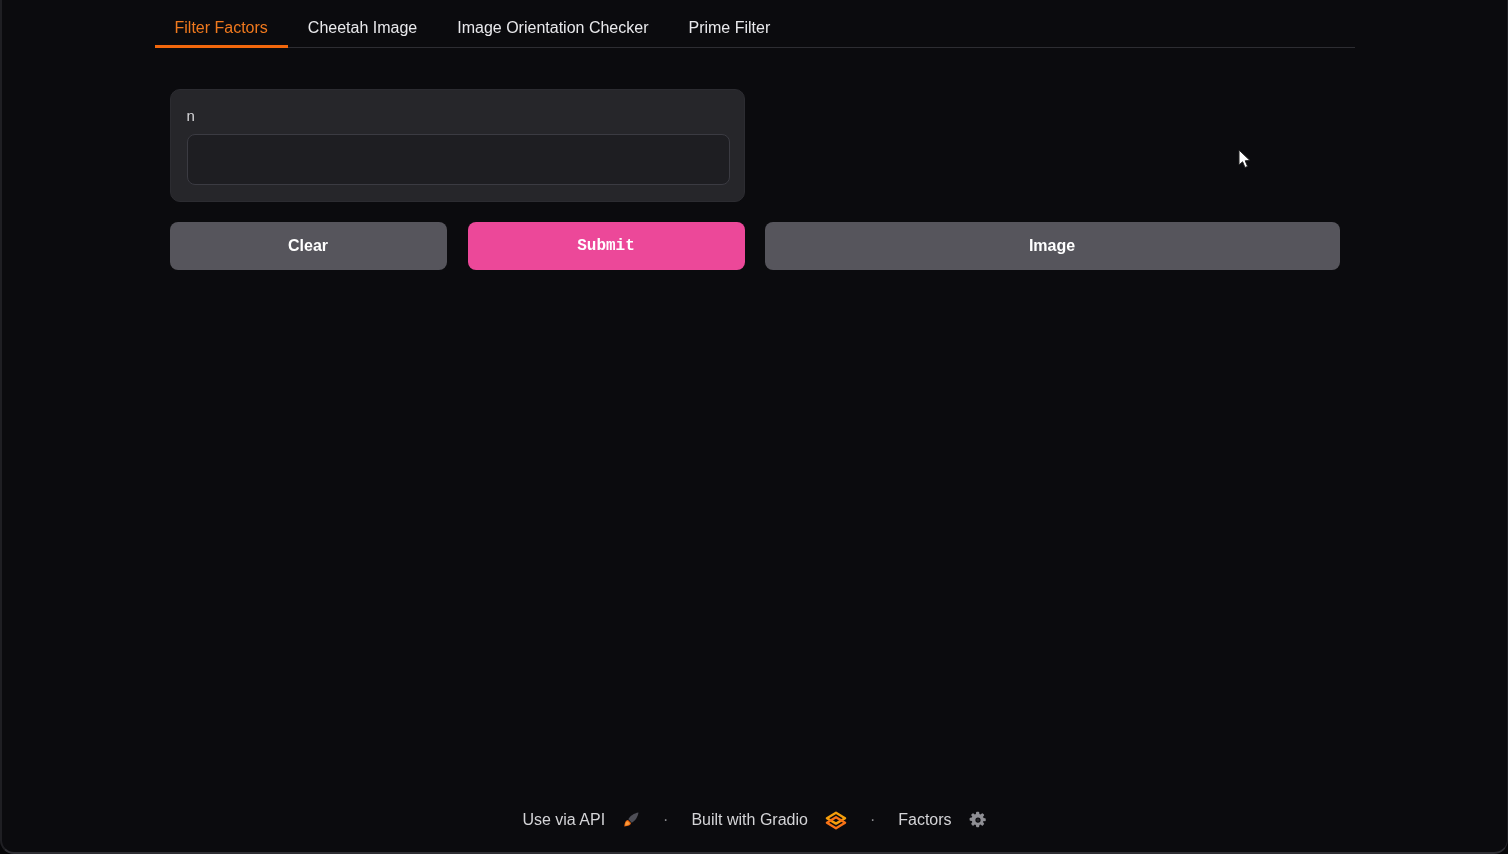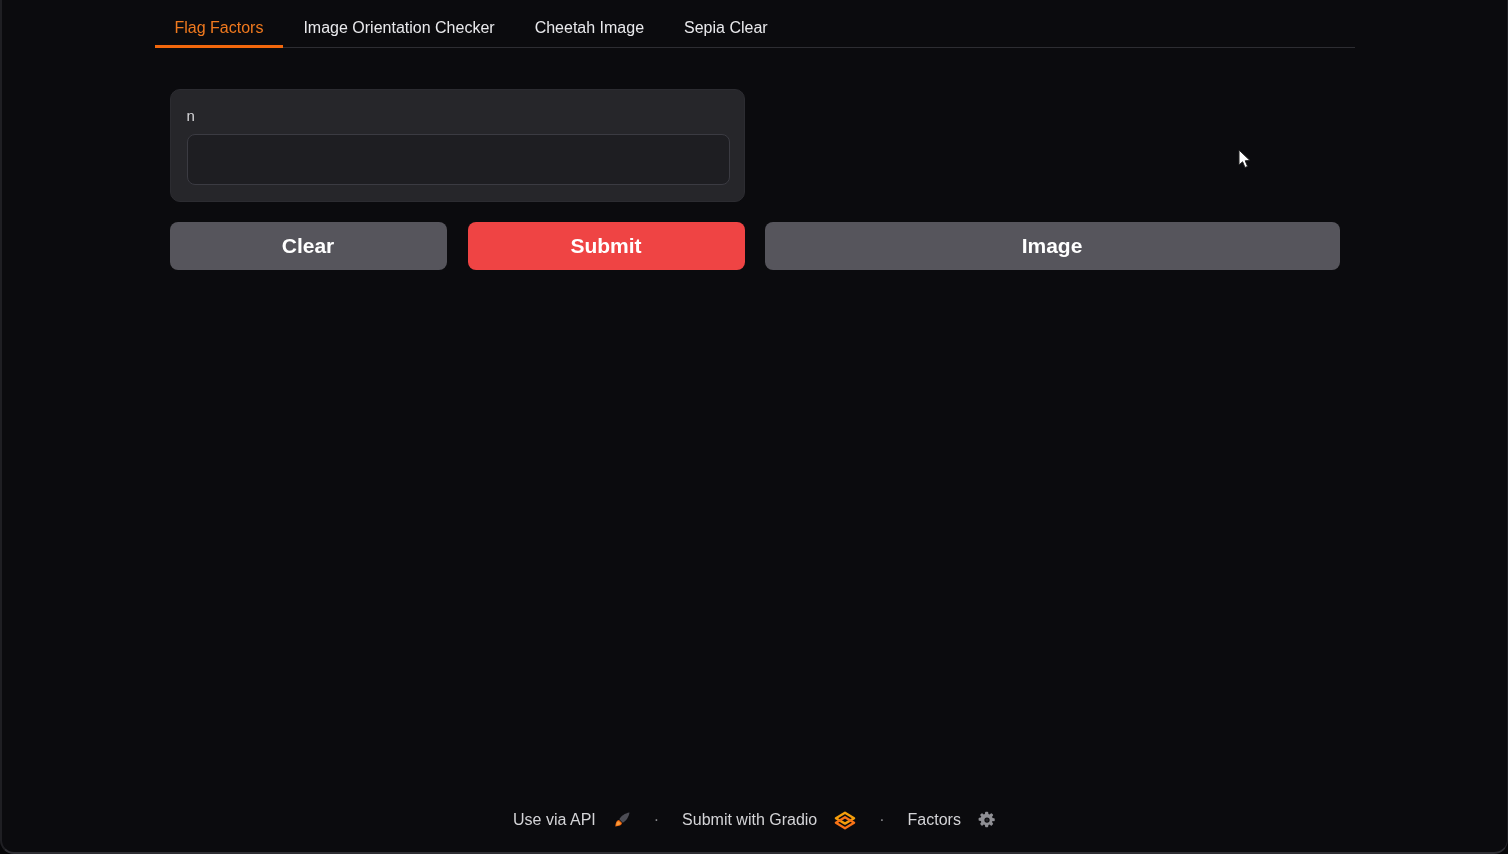--- a/index.html
+++ b/index.html
@@ -86,28 +86,28 @@
   }
   .btn-left-group {
     width: 575px;
     display: flex;
     gap: 21px;
   }
   .btn {
     height: 48px;
     border: none;
     border-radius: 8px;
-    font-size: 21px;
+    font-size: 16px;
     font-weight: 700;
     color: #ffffff;
     cursor: pointer;
     font-family: "Liberation Sans", "DejaVu Sans", sans-serif;
   }
   .btn.secondary { background: #56555c; }
-  .btn.primary   { background: #ef4444; }
+  .btn.primary   { background: #ec4899; font-family: Liberation Mono, monospace; }
   .btn.half { width: 277px; }
   .btn.full { width: 575px; }
   
   .footer {
     position: absolute;
     bottom: 22px;
     left: 0;
     width: 100%;
     display: flex;
     justify-content: center;
@@ -133,24 +133,24 @@
     top: 149px;
     pointer-events: none;
   }
 </style>
 </head>
 <body>
 
 <div class="app-window">
 
   <div class="tabbar">
-    <div class="tab active">Flag Factors</div>
+    <div class="tab active">Filter Factors</div>
+    <div class="tab">Cheetah Image</div>
     <div class="tab">Image Orientation Checker</div>
-    <div class="tab">Cheetah Image</div>
-    <div class="tab">Sepia Clear</div>
+    <div class="tab">Prime Filter</div>
   </div>
 
   <div class="content">
 
     <div class="io-row">
       <div class="panel">
         <span class="panel-label">n</span>
         <input class="text-input" type="text" value="" style="">
       </div>
 
@@ -169,21 +169,21 @@
   <div class="footer">
     <a>Use via API</a>
     <span class="icon">
       <svg width="18" height="18" viewBox="0 0 24 24">
         <path d="M22 2 C16 3 10.5 6.5 8.5 11 L13 15.5 C17.5 13.5 21 8 22 2 Z" fill="#4d4d55"></path>
         <path d="M8 12 C5 12.5 3.5 15 3 20.5 C8.5 20 11.5 19 12 16 Z" fill="#f0680e"></path>
         <path d="M7 13.5 C5.5 14 4.6 15.8 4.2 19.4 C7.8 19 9.6 18.2 10.2 16.4 Z" fill="#f79b3c"></path>
       </svg>
     </span>
     <span class="sep">·</span>
-    <a>Submit with Gradio</a>
+    <a>Built with Gradio</a>
     <span class="icon">
       <svg width="22" height="20" viewBox="0 0 24 22">
         <path d="M12 3 L22 9 L12 15 L2 9 Z" fill="none" stroke="#f59e0b" stroke-width="2.6" stroke-linejoin="round"></path>
         <path d="M12 8 L22 14 L12 20 L2 14 Z" fill="none" stroke="#f97316" stroke-width="2.6" stroke-linejoin="round"></path>
       </svg>
     </span>
     <span class="sep">·</span>
     <a>Factors</a>
     <span class="icon">
       <svg width="18" height="18" viewBox="0 0 24 24">

